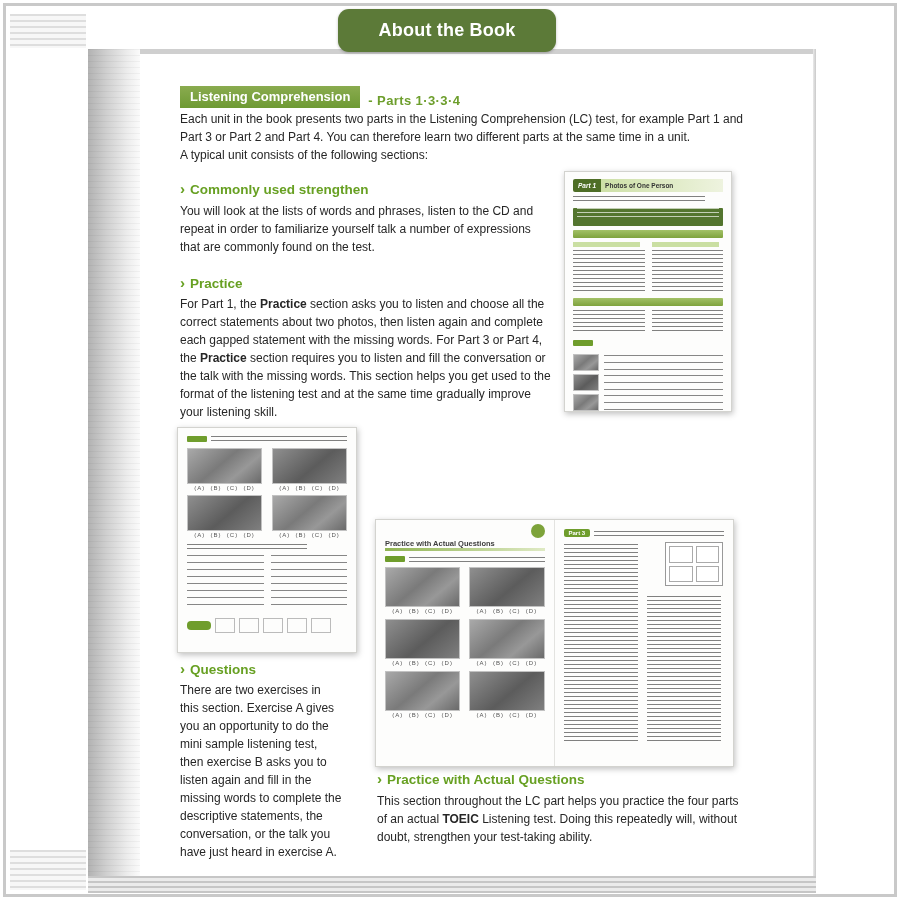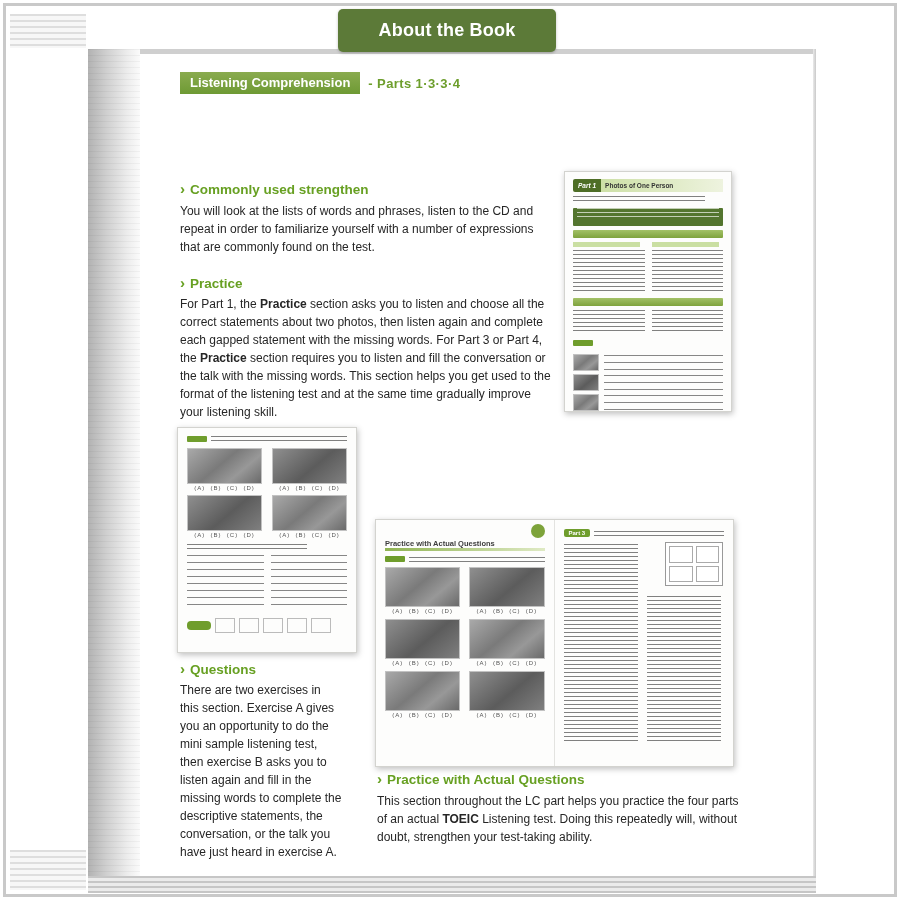--- a/index.html
+++ b/index.html
@@ -17,25 +17,25 @@
     background:
       repeating-linear-gradient(to bottom,rgba(0,0,0,.04) 0 1px,transparent 1px 6px),
       linear-gradient(to right,#b2b2b2 0%,#cfcfcf 35%,#ececec 75%,#fbfbfb 100%);}
   .right-edge{position:absolute;left:813px;top:49px;width:3px;height:830px;
     background:linear-gradient(to right,#eaeaea,#c9c9c9);}
   .bottom-strip{position:absolute;left:88px;top:876px;width:728px;height:17px;
     background:repeating-linear-gradient(to bottom,#c6c6c6 0 2px,#ebebeb 2px 5px);}
 
   
   .banner{position:absolute;left:338px;top:9px;width:218px;height:43px;background:#5c7a38;
-    border-radius:5px;color:#fff;font-size:18px;font-weight:bold;display:flex;align-items:center;
+    border-radius:11px;color:#fff;font-size:18px;font-weight:bold;display:flex;align-items:center;
     justify-content:center;z-index:5;box-shadow:0 1px 3px rgba(0,0,0,.25);letter-spacing:.2px;}
 
   
-  .lc-header{position:absolute;left:180px;top:72px;display:flex;align-items:center;gap:8px;}
+  .lc-header{position:absolute;left:180px;top:86px;display:flex;align-items:flex-end;gap:8px;}
   .lc-box{background:linear-gradient(#8aab4f,#6e9a34);color:#fff;font-weight:bold;font-size:13px;
     padding:3px 10px 4px;}
   .lc-suffix{color:#6d9e2c;font-weight:bold;font-size:13px;letter-spacing:.4px;}
 
   .body-text{position:absolute;font-size:12px;line-height:18px;color:#262626;}
   .h-sec{position:absolute;font-size:13.5px;font-weight:bold;color:#67a022;display:flex;
     align-items:baseline;gap:5px;}
   .marker{font-size:15px;line-height:1;}
 
   
@@ -104,27 +104,29 @@
   <div class="banner">
     <span>About the Book</span>
   </div>
 
   <div class="lc-header">
     <span class="lc-box">Listening Comprehension</span>
     <span class="lc-suffix">- Parts 1·3·3·4</span>
   </div>
 
   <div class="body-text" style="left:180px;top:110px;width:574px">
+    <div>Each unit in the book presents two parts in the Listening Comprehension (LC) test, for example Part 1 and Part 3 or Part 2 and Part 4. You can therefore learn two different parts at the same time in a unit.</div>
+    <div>A typical unit consists of the following sections:</div>
   </div>
 
   <div class="h-sec" style="left:180px;top:181px">
     <span class="marker">›</span>
     <span>Commonly used strengthen</span>
   </div>
-  <div class="body-text" style="left:180px;top:202px;width:372px">You will look at the lists of words and phrases, listen to the CD and repeat in order to familiarize yourself with a number of expressions that are commonly found on the test.</div>
+  <div class="body-text" style="left:180px;top:202px;width:372px">You will look at the lists of words and phrases, listen to the CD and repeat in order to familiarize yourself talk a number of expressions that are commonly found on the test.</div>
 
   <div class="h-sec" style="left:180px;top:275px">
     <span class="marker">›</span>
     <span>Practice</span>
   </div>
   <div class="body-text" style="left:180px;top:295px;width:372px">
     <span>For Part 1, the </span><b>Practice</b><span> section asks you to listen and choose all the correct statements about two photos, then listen again and complete each gapped statement with the missing words. For Part 3 or Part 4, the </span><b>Practice</b><span> section requires you to listen and fill the conversation or the talk with the missing words. This section helps you get used to the format of the listening test and at the same time gradually improve your listening skill.</span>
   </div>
 
   <div class="thumb tA">

